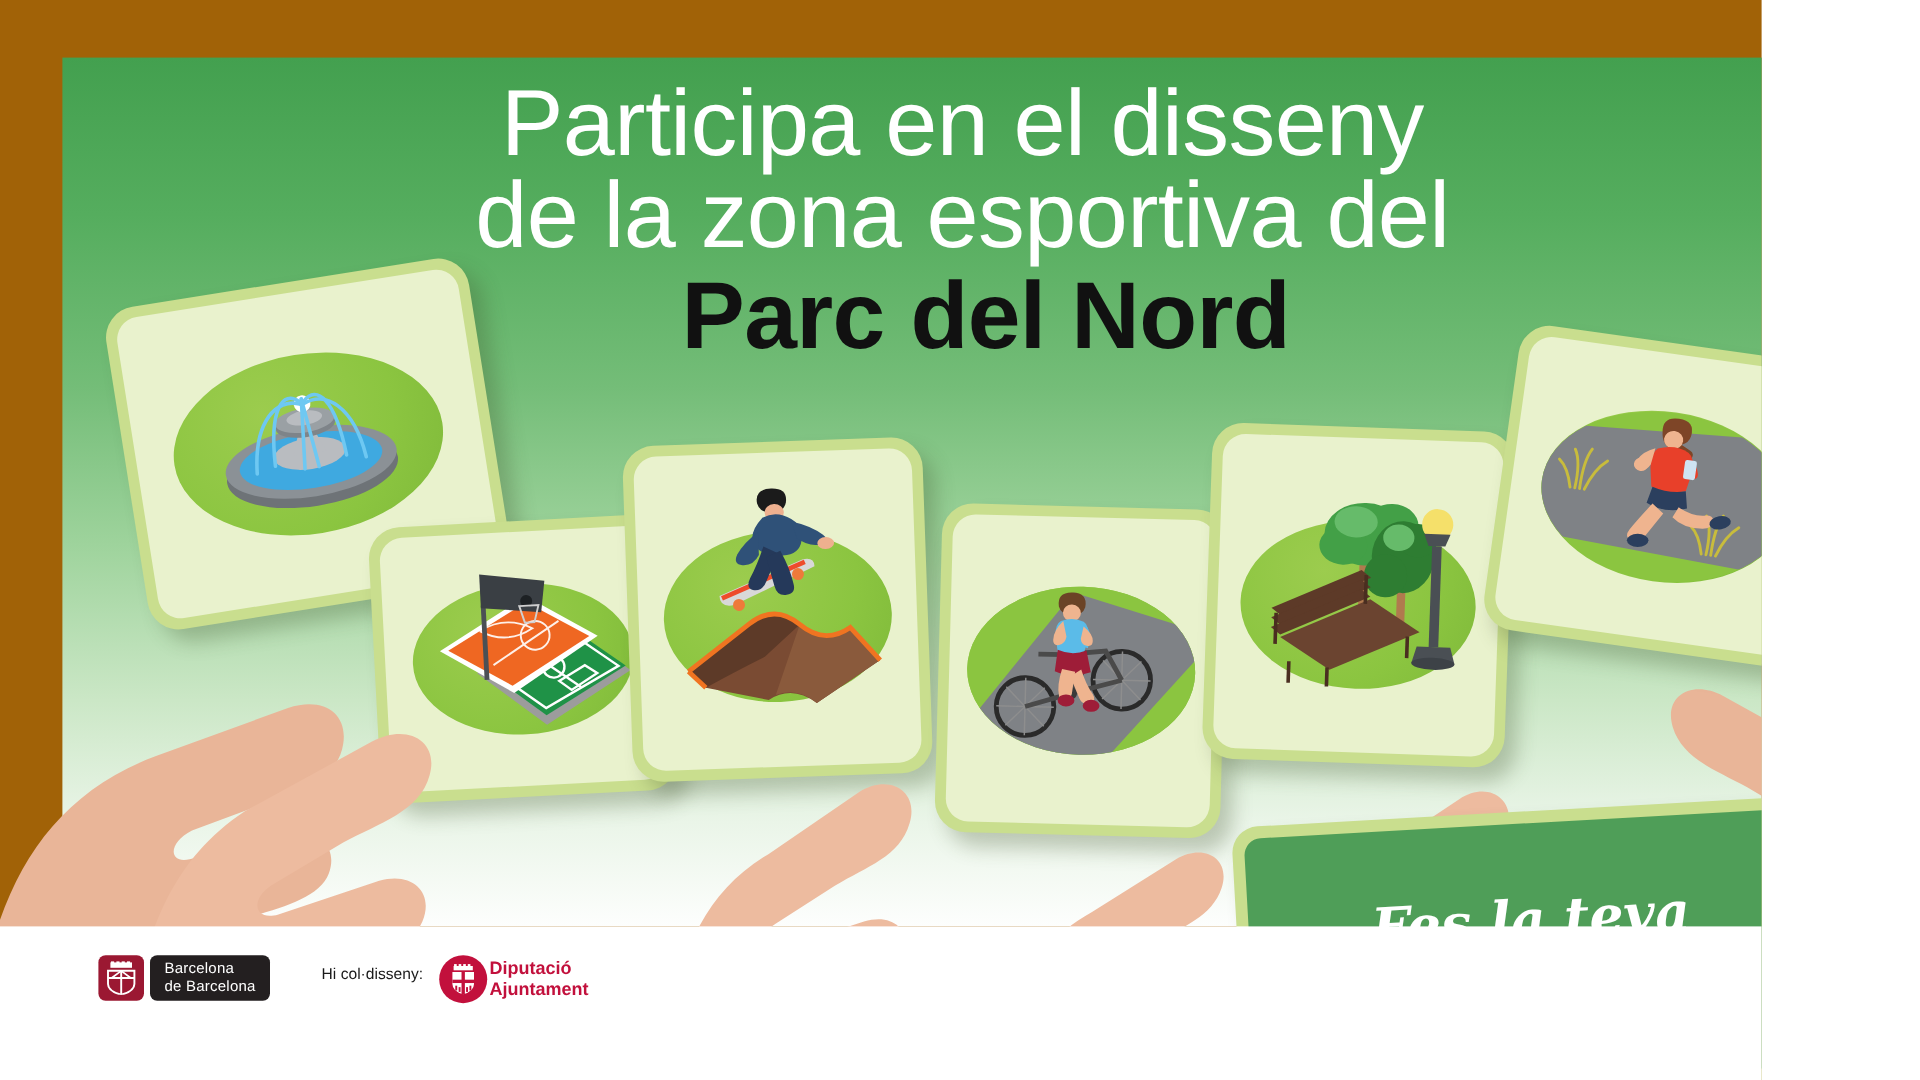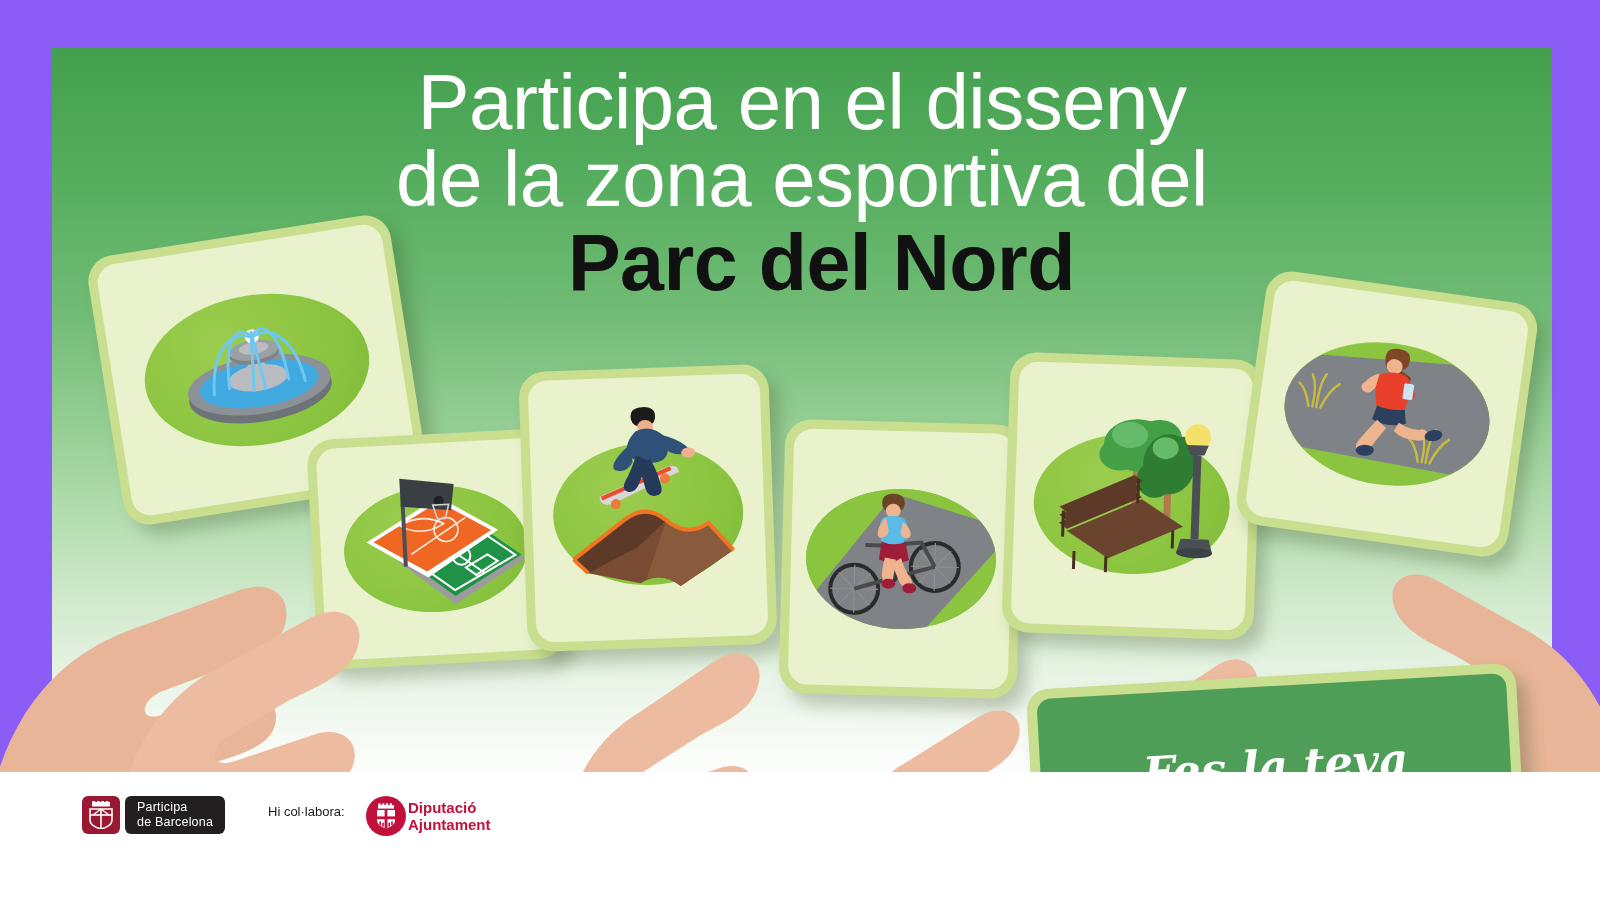--- a/index.html
+++ b/index.html
@@ -1,20 +1,20 @@
 <!DOCTYPE html>
 <html><head>
 <meta charset="utf-8">
 <style>
   html,body{margin:0;padding:0;}
   body{
     width:1600px;height:900px;overflow:hidden;background:#ffffff;
     font-family:"Liberation Sans",sans-serif;
   }
-  .stage{position:relative;width:1600px;height:900px;background:#8b5cf6;overflow:hidden;}
+  .stage{position:relative;width:1468px;height:900px;background:#a16207;overflow:hidden;}
 
   
   .panel{
     position:absolute;left:52px;top:48px;width:1500px;height:724px;
     background:linear-gradient(180deg,#43a04f 0%,#55ad5e 18%,#74bd78 38%,#9ed39c 56%,#cbe7c6 74%,#eaf5e8 88%,#fdfefd 100%);
   }
 
   
   .headline{
     position:absolute;left:52px;top:64px;width:1500px;
@@ -413,26 +413,26 @@
             <rect x="13.4" y="0" width="2.6" height="2.4"></rect>
             <rect x="17.8" y="0" width="2.6" height="2.4"></rect>
           </g>
           <path d="M2 8 H24 V19 Q24 25 13 28 Q2 25 2 19 Z" fill="none" stroke="#ffffff" stroke-width="1.6"></path>
           <line x1="13" y1="8" x2="13" y2="28" stroke="#ffffff" stroke-width="1.6"></line>
           <line x1="2" y1="14" x2="24" y2="14" stroke="#ffffff" stroke-width="1.6"></line>
           <path d="M13 8 L5 14 M13 8 L21 14" stroke="#ffffff" stroke-width="1.4"></path>
         </svg>
       </div>
       <div class="name-box">
-        <span>Participa</span>
+        <span>Barcelona</span>
         <span>de Barcelona</span>
       </div>
     </div>
 
-    <div class="collab">Hi col·labora:</div>
+    <div class="collab">Hi col·disseny:</div>
 
     <div class="dip">
       <div class="dip-circle">
         <svg width="24" height="26" viewBox="0 0 24 26">
           <rect x="4" y="2" width="16" height="3.6" fill="#ffffff"></rect>
           <g fill="#ffffff">
             <rect x="4.4" y="0.4" width="2.2" height="2"></rect>
             <rect x="8.2" y="0.4" width="2.2" height="2"></rect>
             <rect x="12" y="0.4" width="2.2" height="2"></rect>
             <rect x="15.8" y="0.4" width="2.2" height="2"></rect>

